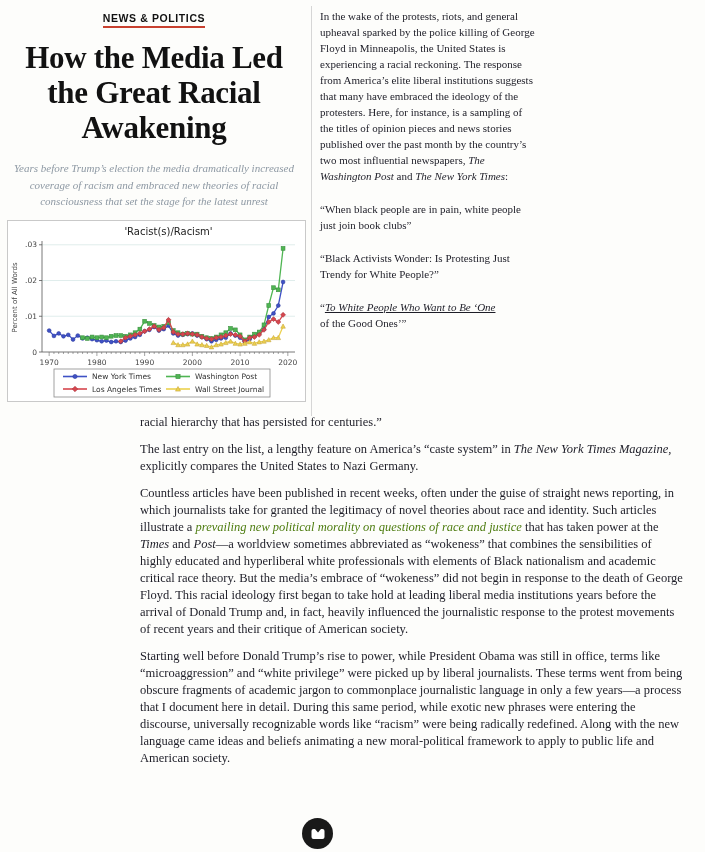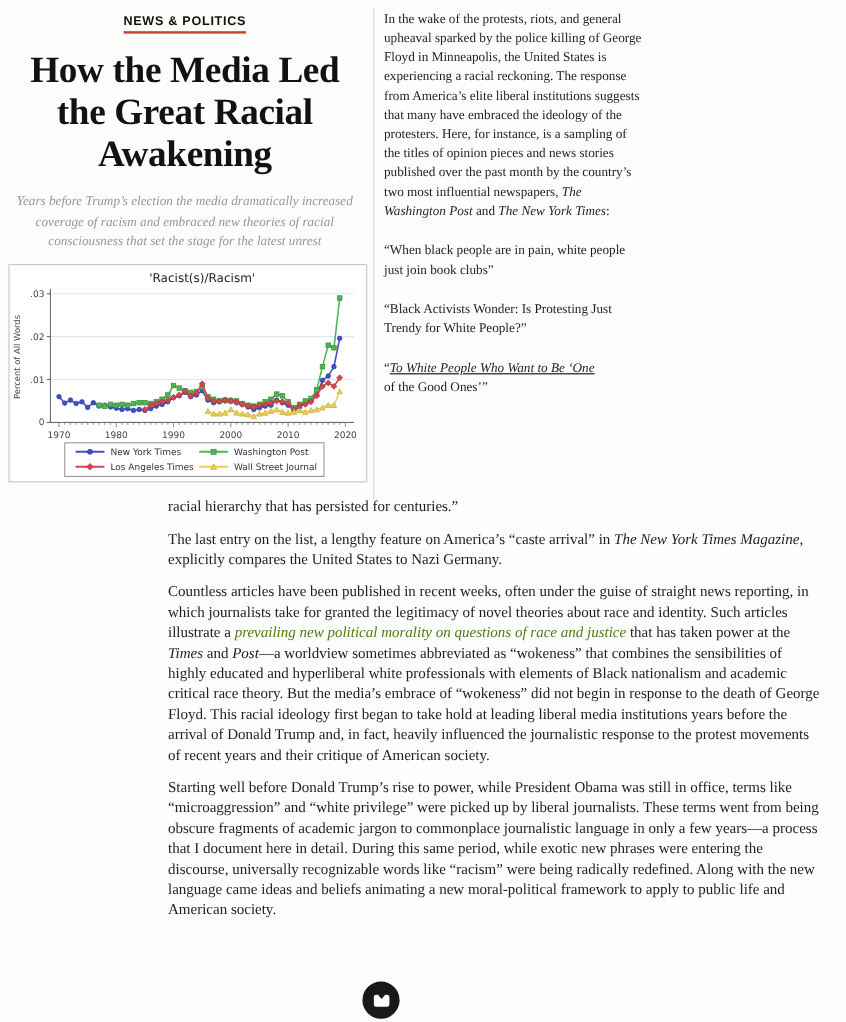--- a/index.html
+++ b/index.html
@@ -329,21 +329,21 @@
 
   <div class="right-col">
     <p><span>In the wake of the protests, riots, and general upheaval sparked by the police killing of George Floyd in Minneapolis, the United States is experiencing a racial reckoning. The response from America’s elite liberal institutions suggests that many have embraced the ideology of the protesters. Here, for instance, is a sampling of the titles of opinion pieces and news stories published over the past month by the country’s two most influential newspapers, </span><span class="i">The Washington Post</span><span> and </span><span class="i">The New York Times</span><span>:</span></p>
     <p>“When black people are in pain, white people just join book clubs”</p>
     <p>“Black Activists Wonder: Is Protesting Just Trendy for White People?”</p>
     <p><span>“</span><span class="u">To White People Who Want to Be ‘One</span><br><span>of the Good Ones’”</span></p>
   </div>
 
   <div class="lower">
     <p>racial hierarchy that has persisted for centuries.”</p>
-    <p><span>The last entry on the list, a lengthy feature on America’s “caste arrival” in </span><span class="i">The New York Times Magazine</span><span>, explicitly compares the United States to Nazi Germany.</span></p>
+    <p><span>The last entry on the list, a lengthy feature on America’s “caste system” in </span><span class="i">The New York Times Magazine</span><span>, explicitly compares the United States to Nazi Germany.</span></p>
     <p><span>Countless articles have been published in recent weeks, often under the guise of straight news reporting, in which journalists take for granted the legitimacy of novel theories about race and identity. Such articles illustrate a </span><span class="muted-link">prevailing new political morality on questions of race and justice</span><span> that has taken power at the </span><span class="i">Times</span><span> and </span><span class="i">Post</span><span>—a worldview sometimes abbreviated as “wokeness” that combines the sensibilities of highly educated and hyperliberal white professionals with elements of Black nationalism and academic critical race theory. But the media’s embrace of “wokeness” did not begin in response to the death of George Floyd. This racial ideology first began to take hold at leading liberal media institutions years before the arrival of Donald Trump and, in fact, heavily influenced the journalistic response to the protest movements of recent years and their critique of American society.</span></p>
     <p>Starting well before Donald Trump’s rise to power, while President Obama was still in office, terms like “microaggression” and “white privilege” were picked up by liberal journalists. These terms went from being obscure fragments of academic jargon to commonplace journalistic language in only a few years—a process that I document here in detail. During this same period, while exotic new phrases were entering the discourse, universally recognizable words like “racism” were being radically redefined. Along with the new language came ideas and beliefs animating a new moral-political framework to apply to public life and American society.</p>
   </div>
 
   <div class="fab">
     <svg width="14" height="12" viewBox="0 0 14 12">
       <rect x="0.5" y="1" width="13" height="10" rx="2" fill="#ffffff"></rect>
       <polygon points="3.6,0.6 10.4,0.6 7,4.6" fill="#191919"></polygon>
     </svg>
   </div>

